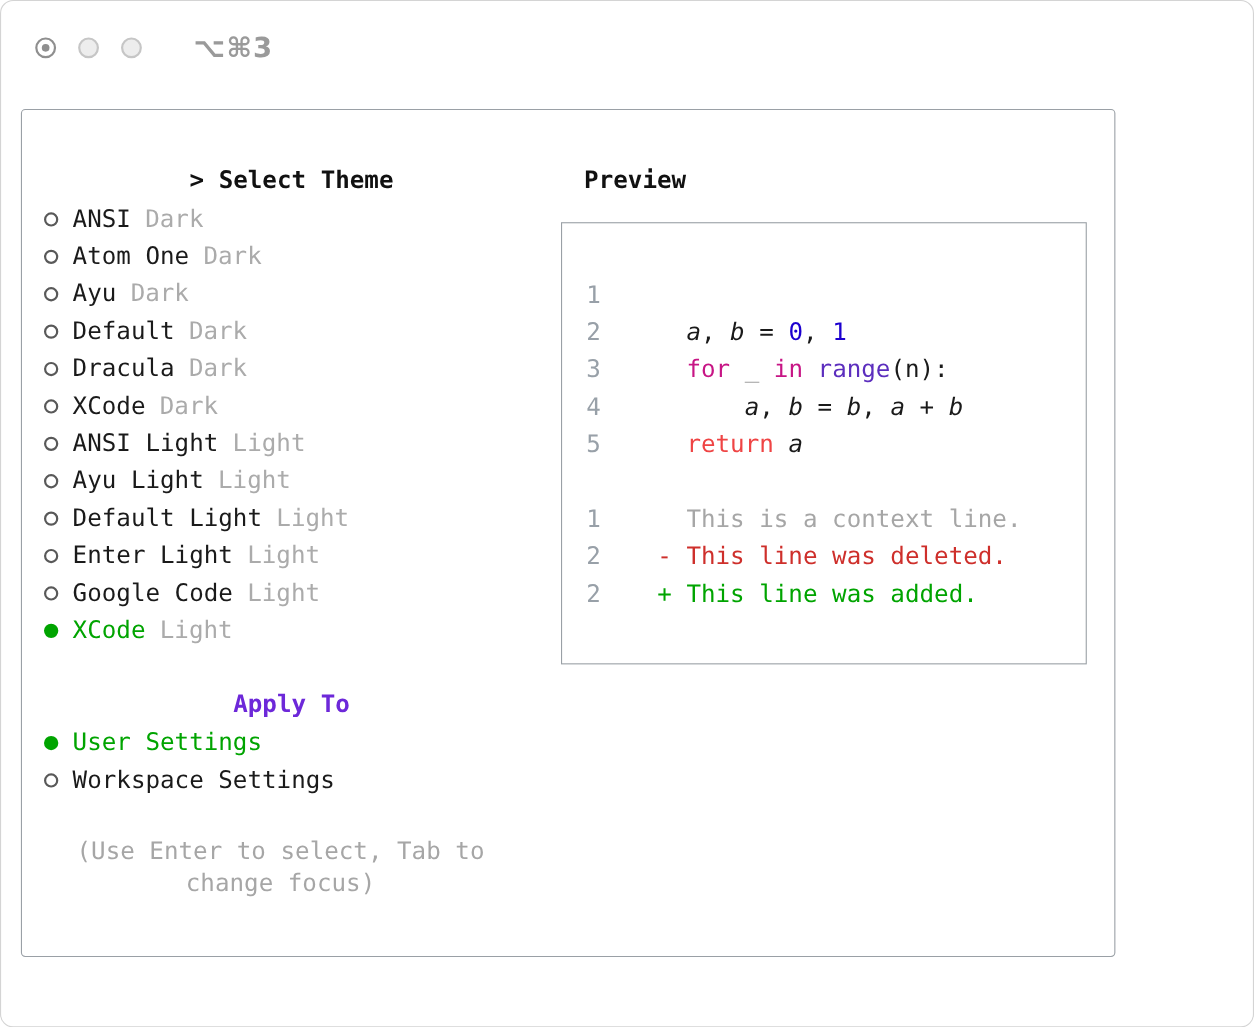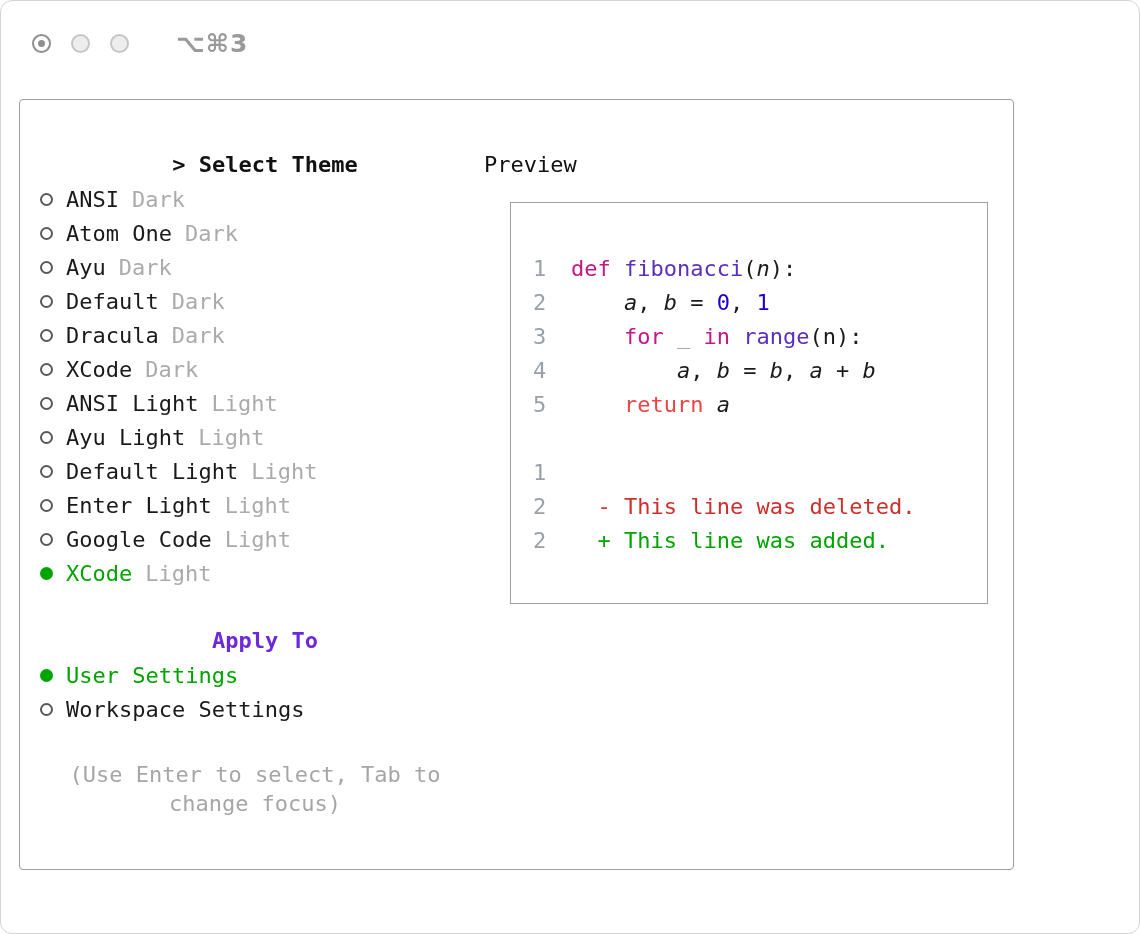--- a/index.html
+++ b/index.html
@@ -41,22 +41,22 @@
     width: 13px; height: 13px; border-radius: 50%;
     border: 2px solid #595959; margin-right: 13px; flex: none;
   }
   .marker-on { border: none; }
   .t-name { white-space: pre; color: #1a1a1a; }
   .t-tag  { white-space: pre; color: #ababab; margin-left: 13px; }
   .apply-title { margin-top: 34px; height: 34px; line-height: 34px; font-weight: bold; color: #6d28d9; }
   .hint { margin-top: 34px; width: 430px; line-height: 29px; color: #a6a6a6; }
   
   .preview-title {
-    position: absolute; left: 464px; top: 48px; height: 34px; line-height: 34px;
-    font-weight: normal; font-size: 22px; color: #111;
+    position: absolute; left: 511px; top: 48px; height: 34px; line-height: 34px;
+    font-weight: bold; font-size: 22px; color: #111;
   }
   .preview-box {
     position: absolute; left: 490px; top: 102px; width: 478px; height: 402px;
     border: 1.5px solid #9aa0a6; padding: 48px 0 0 22px; font-size: 22px;
     background: #ffffff;
   }
   .code-line { height: 34px; display: flex; align-items: center; }
   .lnum { width: 16px; margin-right: 22px; flex: none; }
   .lcode, .diff-text { white-space: pre; }
   #diff-lines { margin-top: 34px; }
@@ -153,21 +153,20 @@
           </li>
         </ul>
       <div class="hint">(Use Enter to select, Tab to change focus)</div>
     </div>
 
     <div class="preview-title">Preview</div>
     <div class="preview-box">
       <div id="code-lines">
           <div class="code-line">
             <span class="lnum" style="color: rgb(152, 160, 168);">1</span>
-            <span class="lcode"><span style="color: rgb(199, 21, 133);">def</span><span style="color: rgb(26, 26, 26);"> </span><span style="color: rgb(92, 46, 190);">fibonacci</span><span style="color: rgb(26, 26, 26);">(</span><span style="color: rgb(26, 26, 26); font-style: italic;">n</span><span style="color: rgb(26, 26, 26);">):</span></span>
           </div>
           <div class="code-line">
             <span class="lnum" style="color: rgb(152, 160, 168);">2</span>
             <span class="lcode"><span style="color: rgb(26, 26, 26);">    </span><span style="color: rgb(26, 26, 26); font-style: italic;">a</span><span style="color: rgb(26, 26, 26);">, </span><span style="color: rgb(26, 26, 26); font-style: italic;">b</span><span style="color: rgb(26, 26, 26);"> = </span><span style="color: rgb(28, 0, 207);">0</span><span style="color: rgb(26, 26, 26);">, </span><span style="color: rgb(28, 0, 207);">1</span></span>
           </div>
           <div class="code-line">
             <span class="lnum" style="color: rgb(152, 160, 168);">3</span>
             <span class="lcode"><span style="color: rgb(26, 26, 26);">    </span><span style="color: rgb(199, 21, 133);">for</span><span style="color: rgb(26, 26, 26);"> </span><span style="color: rgb(154, 154, 154);">_</span><span style="color: rgb(26, 26, 26);"> </span><span style="color: rgb(199, 21, 133);">in</span><span style="color: rgb(26, 26, 26);"> </span><span style="color: rgb(92, 46, 190);">range</span><span style="color: rgb(26, 26, 26);">(n):</span></span>
           </div>
           <div class="code-line">
@@ -175,20 +174,21 @@
             <span class="lcode"><span style="color: rgb(26, 26, 26);">        </span><span style="color: rgb(26, 26, 26); font-style: italic;">a</span><span style="color: rgb(26, 26, 26);">, </span><span style="color: rgb(26, 26, 26); font-style: italic;">b</span><span style="color: rgb(26, 26, 26);"> = </span><span style="color: rgb(26, 26, 26); font-style: italic;">b</span><span style="color: rgb(26, 26, 26);">, </span><span style="color: rgb(26, 26, 26); font-style: italic;">a</span><span style="color: rgb(26, 26, 26);"> + </span><span style="color: rgb(26, 26, 26); font-style: italic;">b</span></span>
           </div>
           <div class="code-line">
             <span class="lnum" style="color: rgb(152, 160, 168);">5</span>
             <span class="lcode"><span style="color: rgb(26, 26, 26);">    </span><span style="color: #ef4444;">return</span><span style="color: rgb(26, 26, 26);"> </span><span style="color: rgb(26, 26, 26); font-style: italic;">a</span></span>
           </div>
         </div>
       <div id="diff-lines">
           <div class="code-line">
             <span class="lnum" style="color: rgb(152, 160, 168);">1</span>
+            <span class="diff-text" style="color: rgb(166, 166, 166);">    This is a context line.</span>
           </div>
           <div class="code-line">
             <span class="lnum" style="color: rgb(152, 160, 168);">2</span>
             <span class="diff-text" style="color: rgb(206, 47, 43);">  - This line was deleted.</span>
           </div>
           <div class="code-line">
             <span class="lnum" style="color: rgb(152, 160, 168);">2</span>
             <span class="diff-text" style="color: rgb(0, 164, 0);">  + This line was added.</span>
           </div>
         </div>

